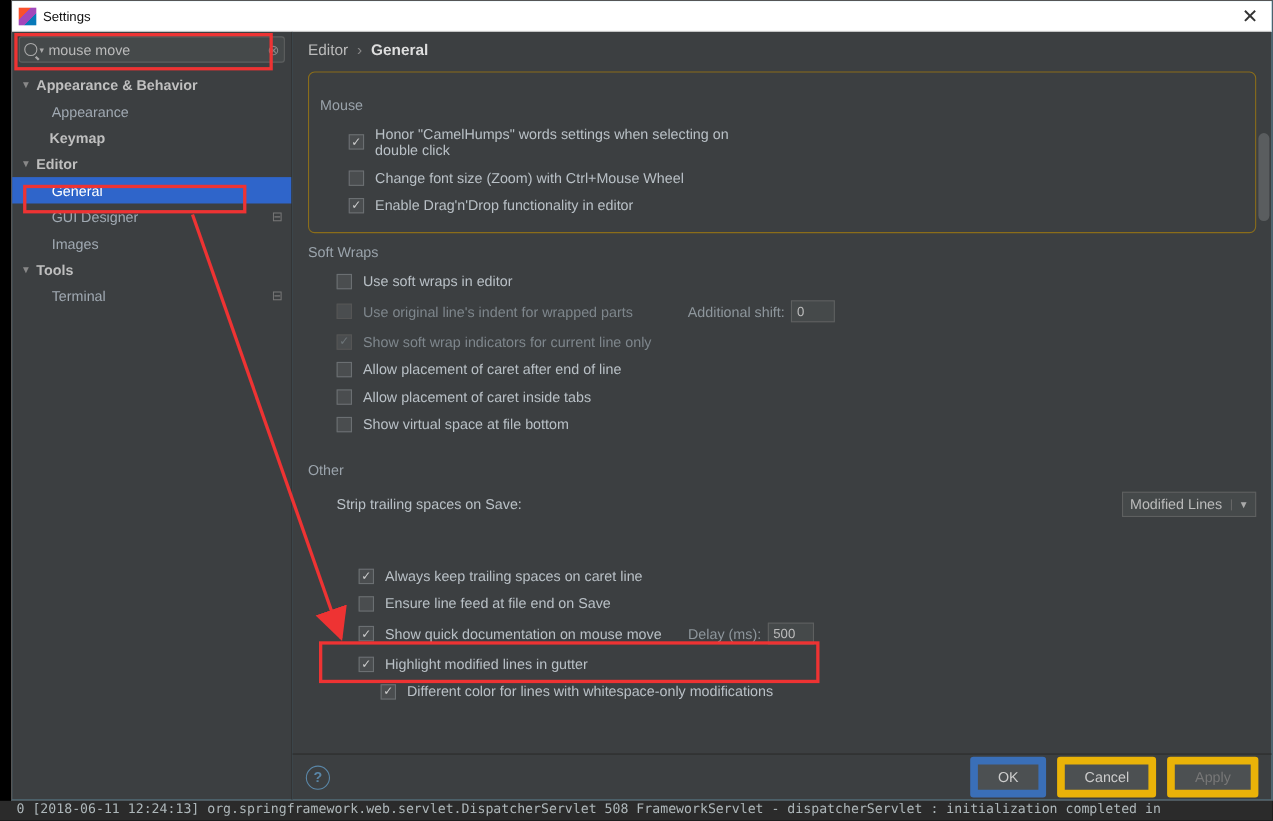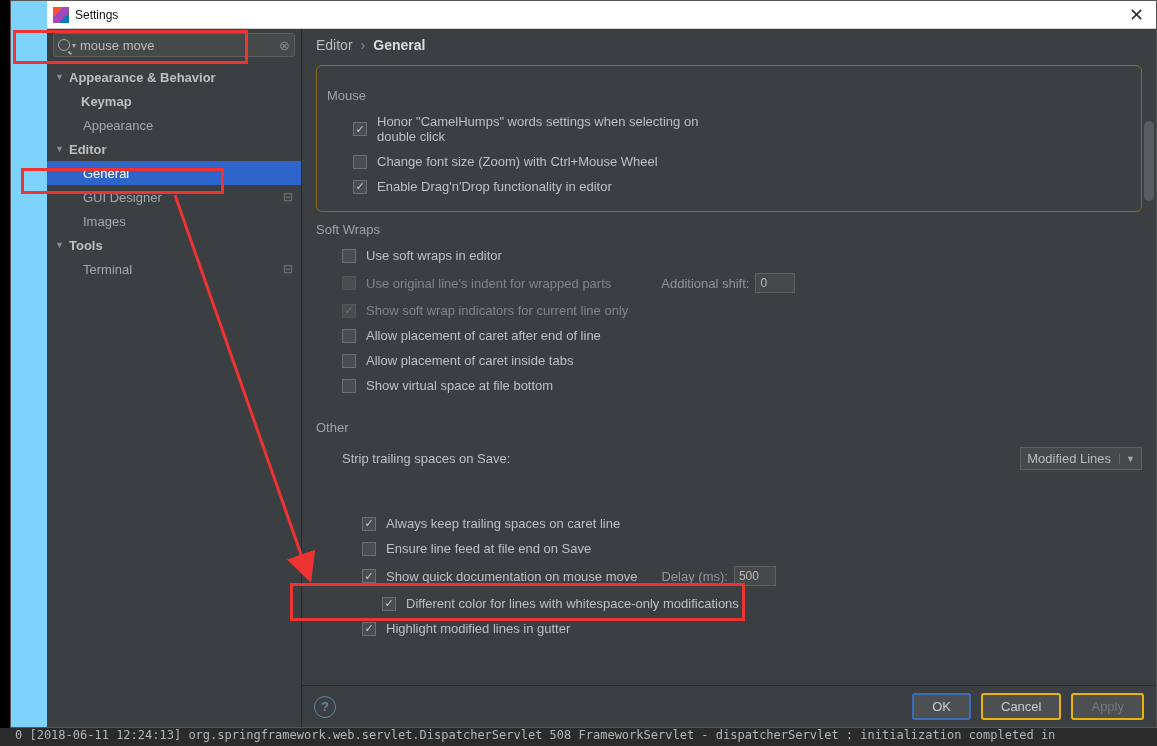--- a/index.html
+++ b/index.html
@@ -14,21 +14,20 @@
     position: relative;
   }
   .window {
     position: absolute;
     left: 10px; top: 0;
     width: 1147px; height: 728px;
     background: #7dd3fc;
     border: 1px solid #555;
     display: flex;
     flex-direction: column;
-    padding-left: 36px;
   }
   .titlebar {
     height: 28px;
     background: #fff;
     color: #000;
     display: flex;
     align-items: center;
     padding: 0 6px;
     border-bottom: 1px solid #d0d0d0;
   }
@@ -209,21 +208,21 @@
   }
   .help-btn {
     width:22px;height:22px;border-radius:50%;
     border:1.5px solid #5a87a8;
     color:#5a87a8;
     display:flex;align-items:center;justify-content:center;
     font-weight:bold; cursor:pointer;
   }
   .footer .sp{flex:1;}
   .btn {
-    background:#4c5052; border:2px solid #eab308;
+    background:#4c5052; border:7px solid #eab308;
     color:#ccc; padding:4px 18px; border-radius:3px;
     cursor:pointer; font-size:13px;
   }
   .btn.primary { border-color:#3a6fb8; }
   .btn.disabled { color:#777; }
   
   .console-line {
     position:absolute; left:0; bottom:0; right:0;
     height:18px;
     font-family: monospace;
@@ -256,26 +255,26 @@
           <span class="caret-down">▾</span>
           <input type="text" value="mouse move" style="">
           <span class="clear">⊗</span>
         </div>
       </div>
       <div class="tree" id="tree">
           <div class="tree-item bold">
             <span class="arrow">▼</span>
             <span>Appearance &amp; Behavior</span>
           </div>
+          <div class="tree-item level2">
+            <span>Appearance</span>
+          </div>
           <div class="tree-item bold level1">
             <span class="spacer"></span>
             <span>Keymap</span>
-          </div>
-          <div class="tree-item level2">
-            <span>Appearance</span>
           </div>
           <div class="tree-item bold">
             <span class="arrow">▼</span>
             <span>Editor</span>
           </div>
           <div class="tree-item selected level2">
             <span>General</span>
           </div>
           <div class="tree-item level2">
             <span>GUI Designer</span>
@@ -366,27 +365,27 @@
         <div class="row" style="padding-left:46px;">
           <span class="cb"></span>
           <label>Ensure line feed at file end on Save</label>
         </div>
         <div class="row" style="padding-left:46px;">
           <span class="cb checked"></span>
           <label>Show quick documentation on mouse move</label>
           <span class="inline-label">Delay (ms):</span>
           <input class="num-input" style="width: 42px;" value="500">
         </div>
+        <div class="row" style="padding-left:46px;">
+          <span class="cb checked"></span>
+          <label>Highlight modified lines in gutter</label>
+        </div>
         <div class="row" style="padding-left:66px;">
           <span class="cb checked"></span>
           <label>Different color for lines with whitespace-only modifications</label>
-        </div>
-        <div class="row" style="padding-left:46px;">
-          <span class="cb checked"></span>
-          <label>Highlight modified lines in gutter</label>
         </div>
       </div>
 
       <div class="footer">
         <div class="help-btn">?</div>
         <div class="sp"></div>
         <div class="btn primary">OK</div>
         <div class="btn">Cancel</div>
         <div class="btn disabled">Apply</div>
       </div>

